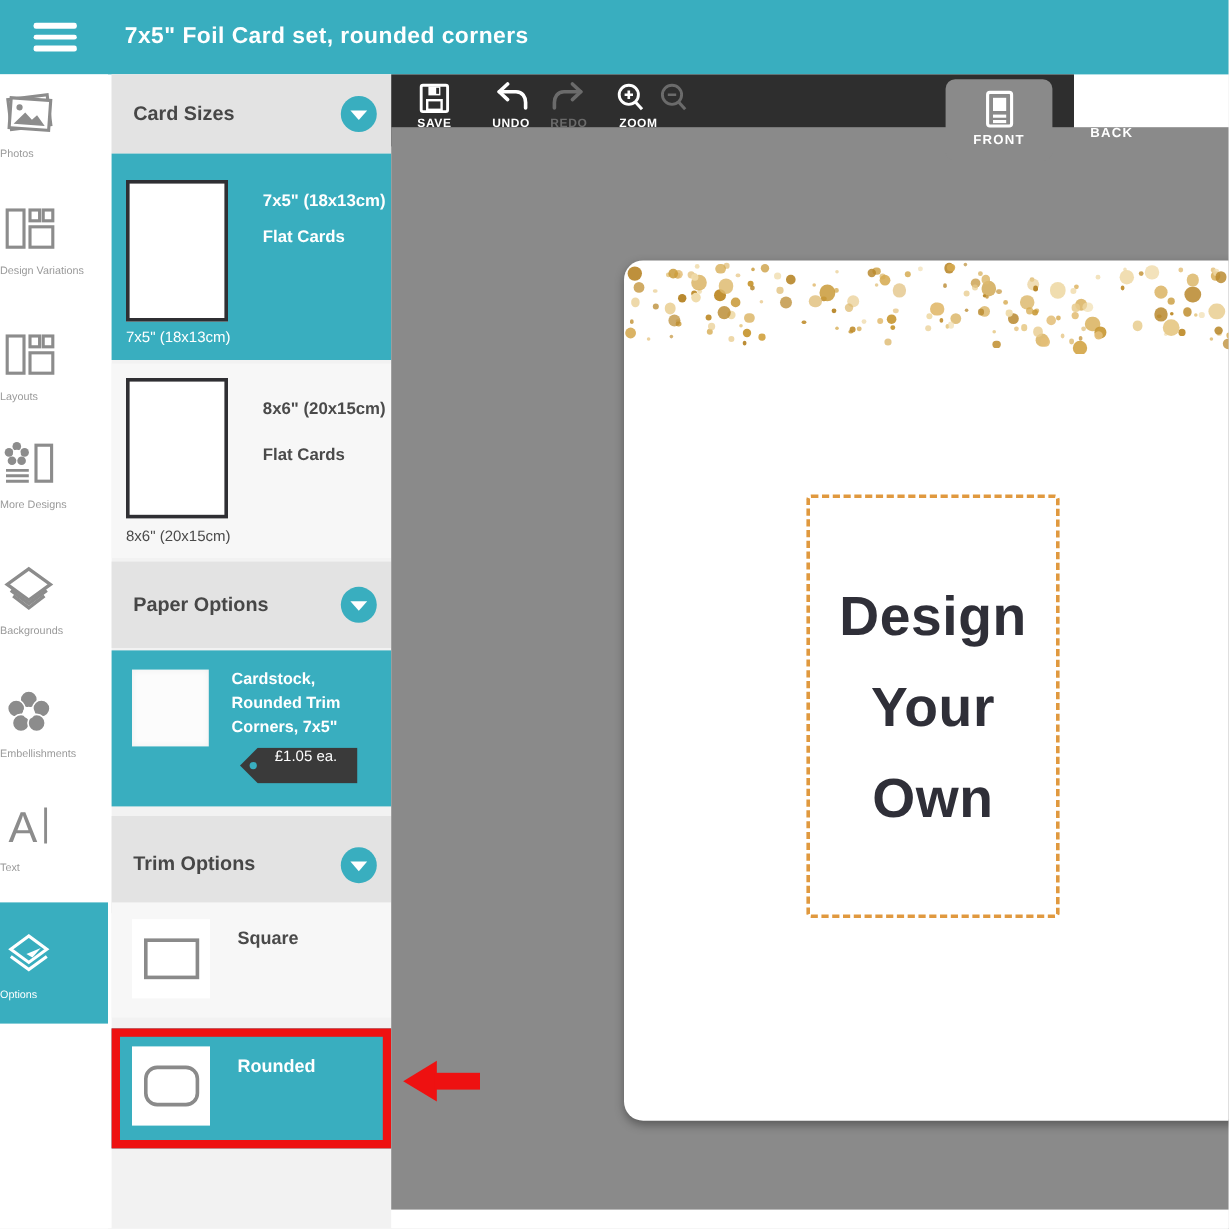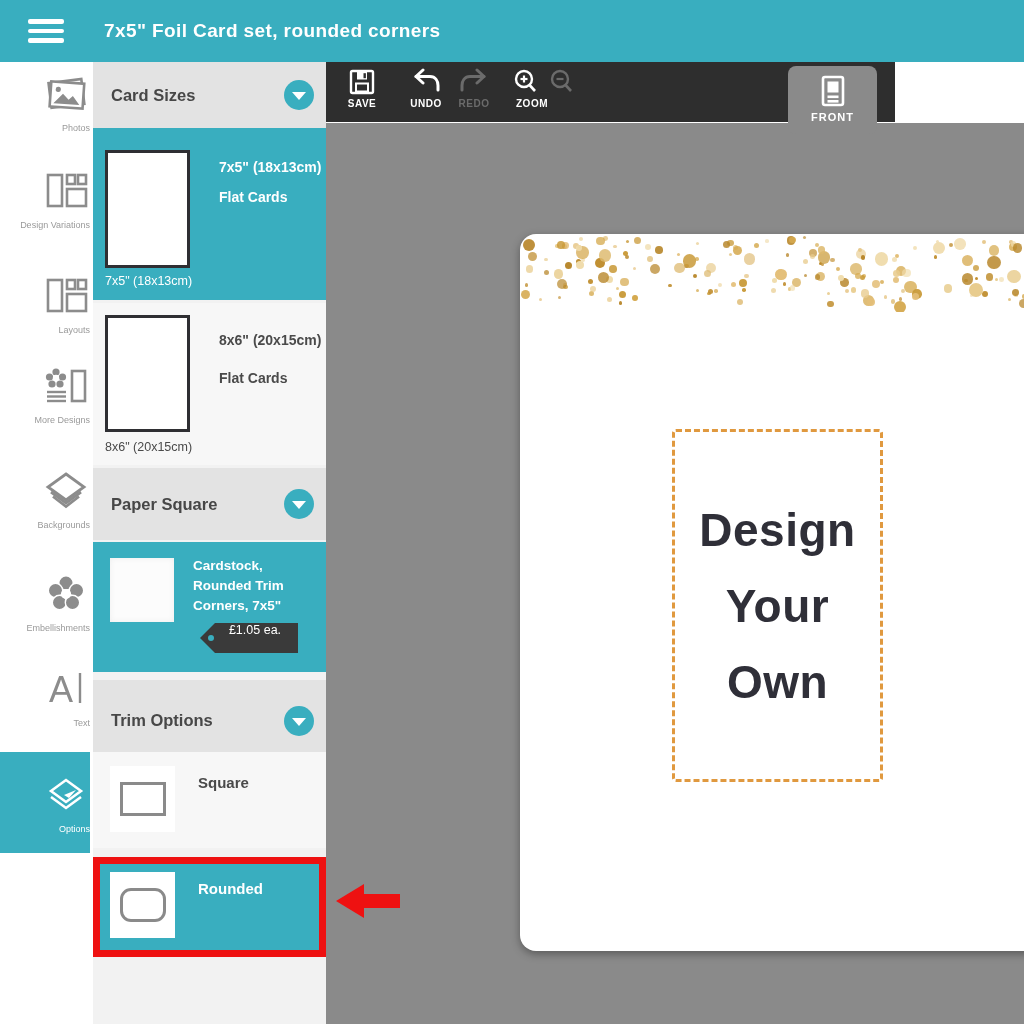--- a/index.html
+++ b/index.html
@@ -8,21 +8,21 @@
   #app { position:relative; width:1024px; height:1024px; background:#fff; overflow:hidden; }
 
   
   .titlebar { position:absolute; left:0; top:0; width:1024px; height:62px; background:#39AEBF; display:flex; align-items:center; }
   .hamburger { position:absolute; left:28px; top:19px; width:36px; height:24px; cursor:pointer; }
   .hamburger span { display:block; width:36px; height:4.5px; background:#fff; border-radius:2px; margin-bottom:5px; }
   .title { position:absolute; left:104px; top:0; height:62px; display:flex; align-items:center; color:#fff; font-size:19px; font-weight:bold; letter-spacing:.4px; }
 
   
   .sidebar { position:absolute; left:0; top:62px; width:90px; height:962px; background:#fff; }
-  .sb-item { position:absolute; left:0; width:90px; display:flex; flex-direction:column; align-items:flex-end; cursor:pointer; }
+  .sb-item { position:absolute; left:0; width:90px; display:flex; flex-direction:column; align-items:flex-start; cursor:pointer; }
   .sb-item .sb-label { font-size:9px; color:#9A9A9A; margin-top:5px; white-space:nowrap; }
   .sb-item.selected { background:#39AEBF; }
   .sb-item.selected .sb-label { color:#fff; }
   .sb-icon { width:48px; height:48px; }
 
   
   .panel { position:absolute; left:93px; top:62px; width:233px; height:962px; background:#F2F2F2; }
   .sec-header { position:absolute; left:0; width:233px; background:#E3E3E3; display:flex; align-items:center; }
   .sec-title { margin-left:18px; font-size:16.5px; font-weight:bold; color:#474747; }
   .chev { position:absolute; right:12px; width:30px; height:30px; border-radius:50%; background:#39AEBF; display:flex; align-items:center; justify-content:center; cursor:pointer; }
@@ -59,21 +59,21 @@
   .tool-btn { position:absolute; top:6px; width:52px; height:52px; display:flex; flex-direction:column; align-items:center; cursor:pointer; }
   .tool-label { color:#fff; font-size:10px; font-weight:bold; letter-spacing:.5px; margin-top:2px; }
   .tool-btn.dim .tool-label { color:#6B6B6B; }
 
   
   .tab-front { position:absolute; left:788px; top:66px; width:89px; height:68px; background:#8A8A8A; border-radius:8px; display:flex; flex-direction:column; align-items:center; cursor:pointer; z-index:3; }
   .tab-back { position:absolute; left:884px; top:62px; width:85px; height:60px; display:flex; flex-direction:column; align-items:center; cursor:pointer; z-index:3; }
   .tab-label { color:#fff; font-size:11px; font-weight:bold; letter-spacing:1px; margin-top:1px; }
 
   
-  .canvas { position:absolute; left:326px; top:123px; width:698px; height:902px; background:#8A8A8A; overflow:hidden; }
+  .canvas { position:absolute; left:326px; top:106px; width:698px; height:902px; background:#8A8A8A; overflow:hidden; }
   .card { position:absolute; left:194px; top:111px; width:545px; height:717px; background:#fff; border-radius:16px; box-shadow:0 3px 8px rgba(0,0,0,.35); }
   .confetti-band { position:absolute; left:0; top:0; width:545px; height:78px; overflow:hidden; border-radius:16px 0 0 0; }
   .design-box { position:absolute; left:152px; top:195px; width:211px; height:353px; border:3px dashed #E0993F; border-radius:4px; display:flex; flex-direction:column; align-items:center; justify-content:center; }
   .design-line { font-size:46px; font-weight:bold; color:#2F2F38; line-height:76px; letter-spacing:.5px; }
 
   
   .red-arrow { position:absolute; left:336px; top:884px; width:66px; height:34px; z-index:4; }
   .red-arrow .head { position:absolute; left:0; top:0; width:0; height:0; border-top:17px solid transparent; border-bottom:17px solid transparent; border-right:28px solid #EE1111; }
   .red-arrow .shaft { position:absolute; left:26px; top:10px; width:38px; height:14px; background:#EE1111; }
 
@@ -213,21 +213,21 @@
       <div class="size-caption" style="top:146px;">7x5" (18x13cm)</div>
     </div>
 
     <div class="opt plain" style="top:241px; height:162px;">
       <div class="size-thumb" style="top:12px; height:117px;"></div>
       <div class="opt-text" style="left:126px; top:18px; width:106px; line-height:38px;">8x6" (20x15cm) Flat Cards</div>
       <div class="size-caption" style="top:137px;">8x6" (20x15cm)</div>
     </div>
 
     <div class="sec-header" style="top:406px; height:72px;">
-      <span class="sec-title">Paper Square</span>
+      <span class="sec-title">Paper Options</span>
       <span class="chev">
           <span class="chev-tri"></span>
         </span>
     </div>
 
     <div class="opt teal" style="top:480px; height:130px;">
       <div class="paper-thumb"></div>
       <div class="opt-text" style="left:100px; top:14px; width:124px; font-size:13.5px; line-height:20px;">Cardstock, Rounded Trim Corners, 7x5"</div>
       <div class="price-tag">
         <span class="hole"></span>

